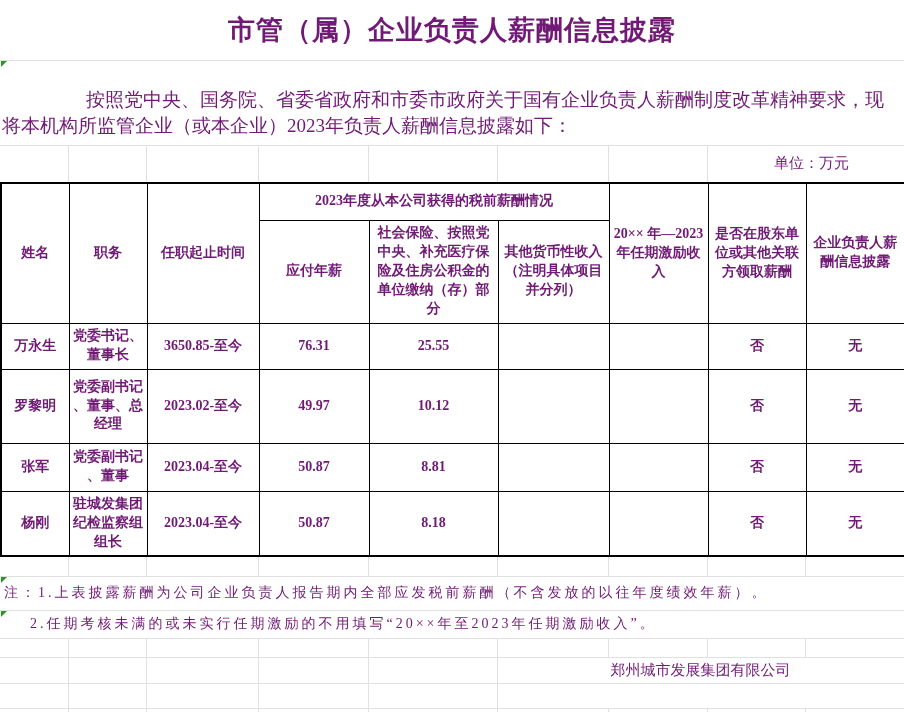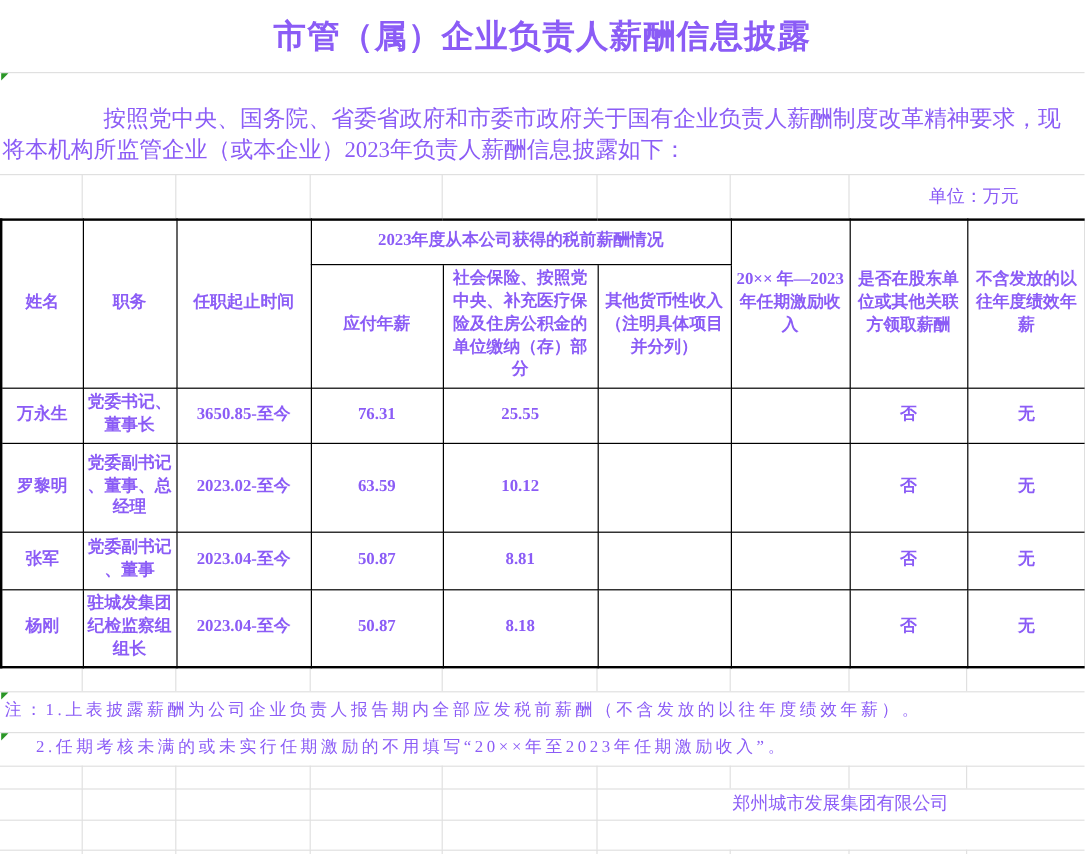--- a/index.html
+++ b/index.html
@@ -1,18 +1,18 @@
 <!DOCTYPE html>
 <html><head>
 <meta charset="utf-8">
 <style>
   html,body{margin:0;padding:0;background:#fff;}
   .page{
     position:relative;width:904px;height:712px;background:#ffffff;
-    font-family:"Liberation Serif","DejaVu Serif",serif;color:#8b5cf6;overflow:hidden;
+    font-family:"Liberation Serif","DejaVu Serif",serif;color:#701a75;overflow:hidden;
   }
   .title{
     position:absolute;top:0;left:0;width:904px;height:60px;
     display:flex;align-items:center;justify-content:center;
     font-size:27px;font-weight:bold;letter-spacing:1px;
   }
   .intro{
     position:absolute;top:60px;left:2px;width:890px;height:85px;
     font-size:19px;line-height:26px;padding-top:27px;box-sizing:border-box;
     text-indent:84px;word-break:break-all;line-break:anywhere;
@@ -127,21 +127,21 @@
         <col style="width:99px">
     </colgroup>
     <tbody>
         <tr style="height:37px">
       <th rowspan="2" class="big">姓名</th>
       <th rowspan="2" class="big">职务</th>
       <th rowspan="2" class="big">任职起止时间</th>
       <th colspan="3" class="span-h">2023年度从本公司获得的税前薪酬情况</th>
       <th rowspan="2">20×× 年—2023年任期激励收入</th>
       <th rowspan="2">是否在股东单位或其他关联方领取薪酬</th>
-      <th rowspan="2">不含发放的以往年度绩效年薪</th>
+      <th rowspan="2">企业负责人薪酬信息披露</th>
     </tr>
     <tr style="height:103px">
       <th class="big">应付年薪</th>
       <th>社会保险、按照党中央、补充医疗保险及住房公积金的单位缴纳（存）部分</th>
       <th>其他货币性收入（注明具体项目并分列）</th>
     </tr>
     <tr style="height:46px">
       <td class="name-c">万永生</td>
       <td class="pos-c">党委书记、董事长</td>
       <td class="term-c">3650.85-至今</td>
@@ -149,21 +149,21 @@
       <td class="num-c">25.55</td>
       <td></td>
       <td></td>
       <td class="flag-c">否</td>
       <td class="flag-c">无</td>
     </tr>
     <tr style="height:74px">
       <td class="name-c">罗黎明</td>
       <td class="pos-c">党委副书记、董事、总经理</td>
       <td class="term-c">2023.02-至今</td>
-      <td class="num-c">63.59</td>
+      <td class="num-c">49.97</td>
       <td class="num-c">10.12</td>
       <td></td>
       <td></td>
       <td class="flag-c">否</td>
       <td class="flag-c">无</td>
     </tr>
     <tr style="height:48px">
       <td class="name-c">张军</td>
       <td class="pos-c">党委副书记、董事</td>
       <td class="term-c">2023.04-至今</td>

